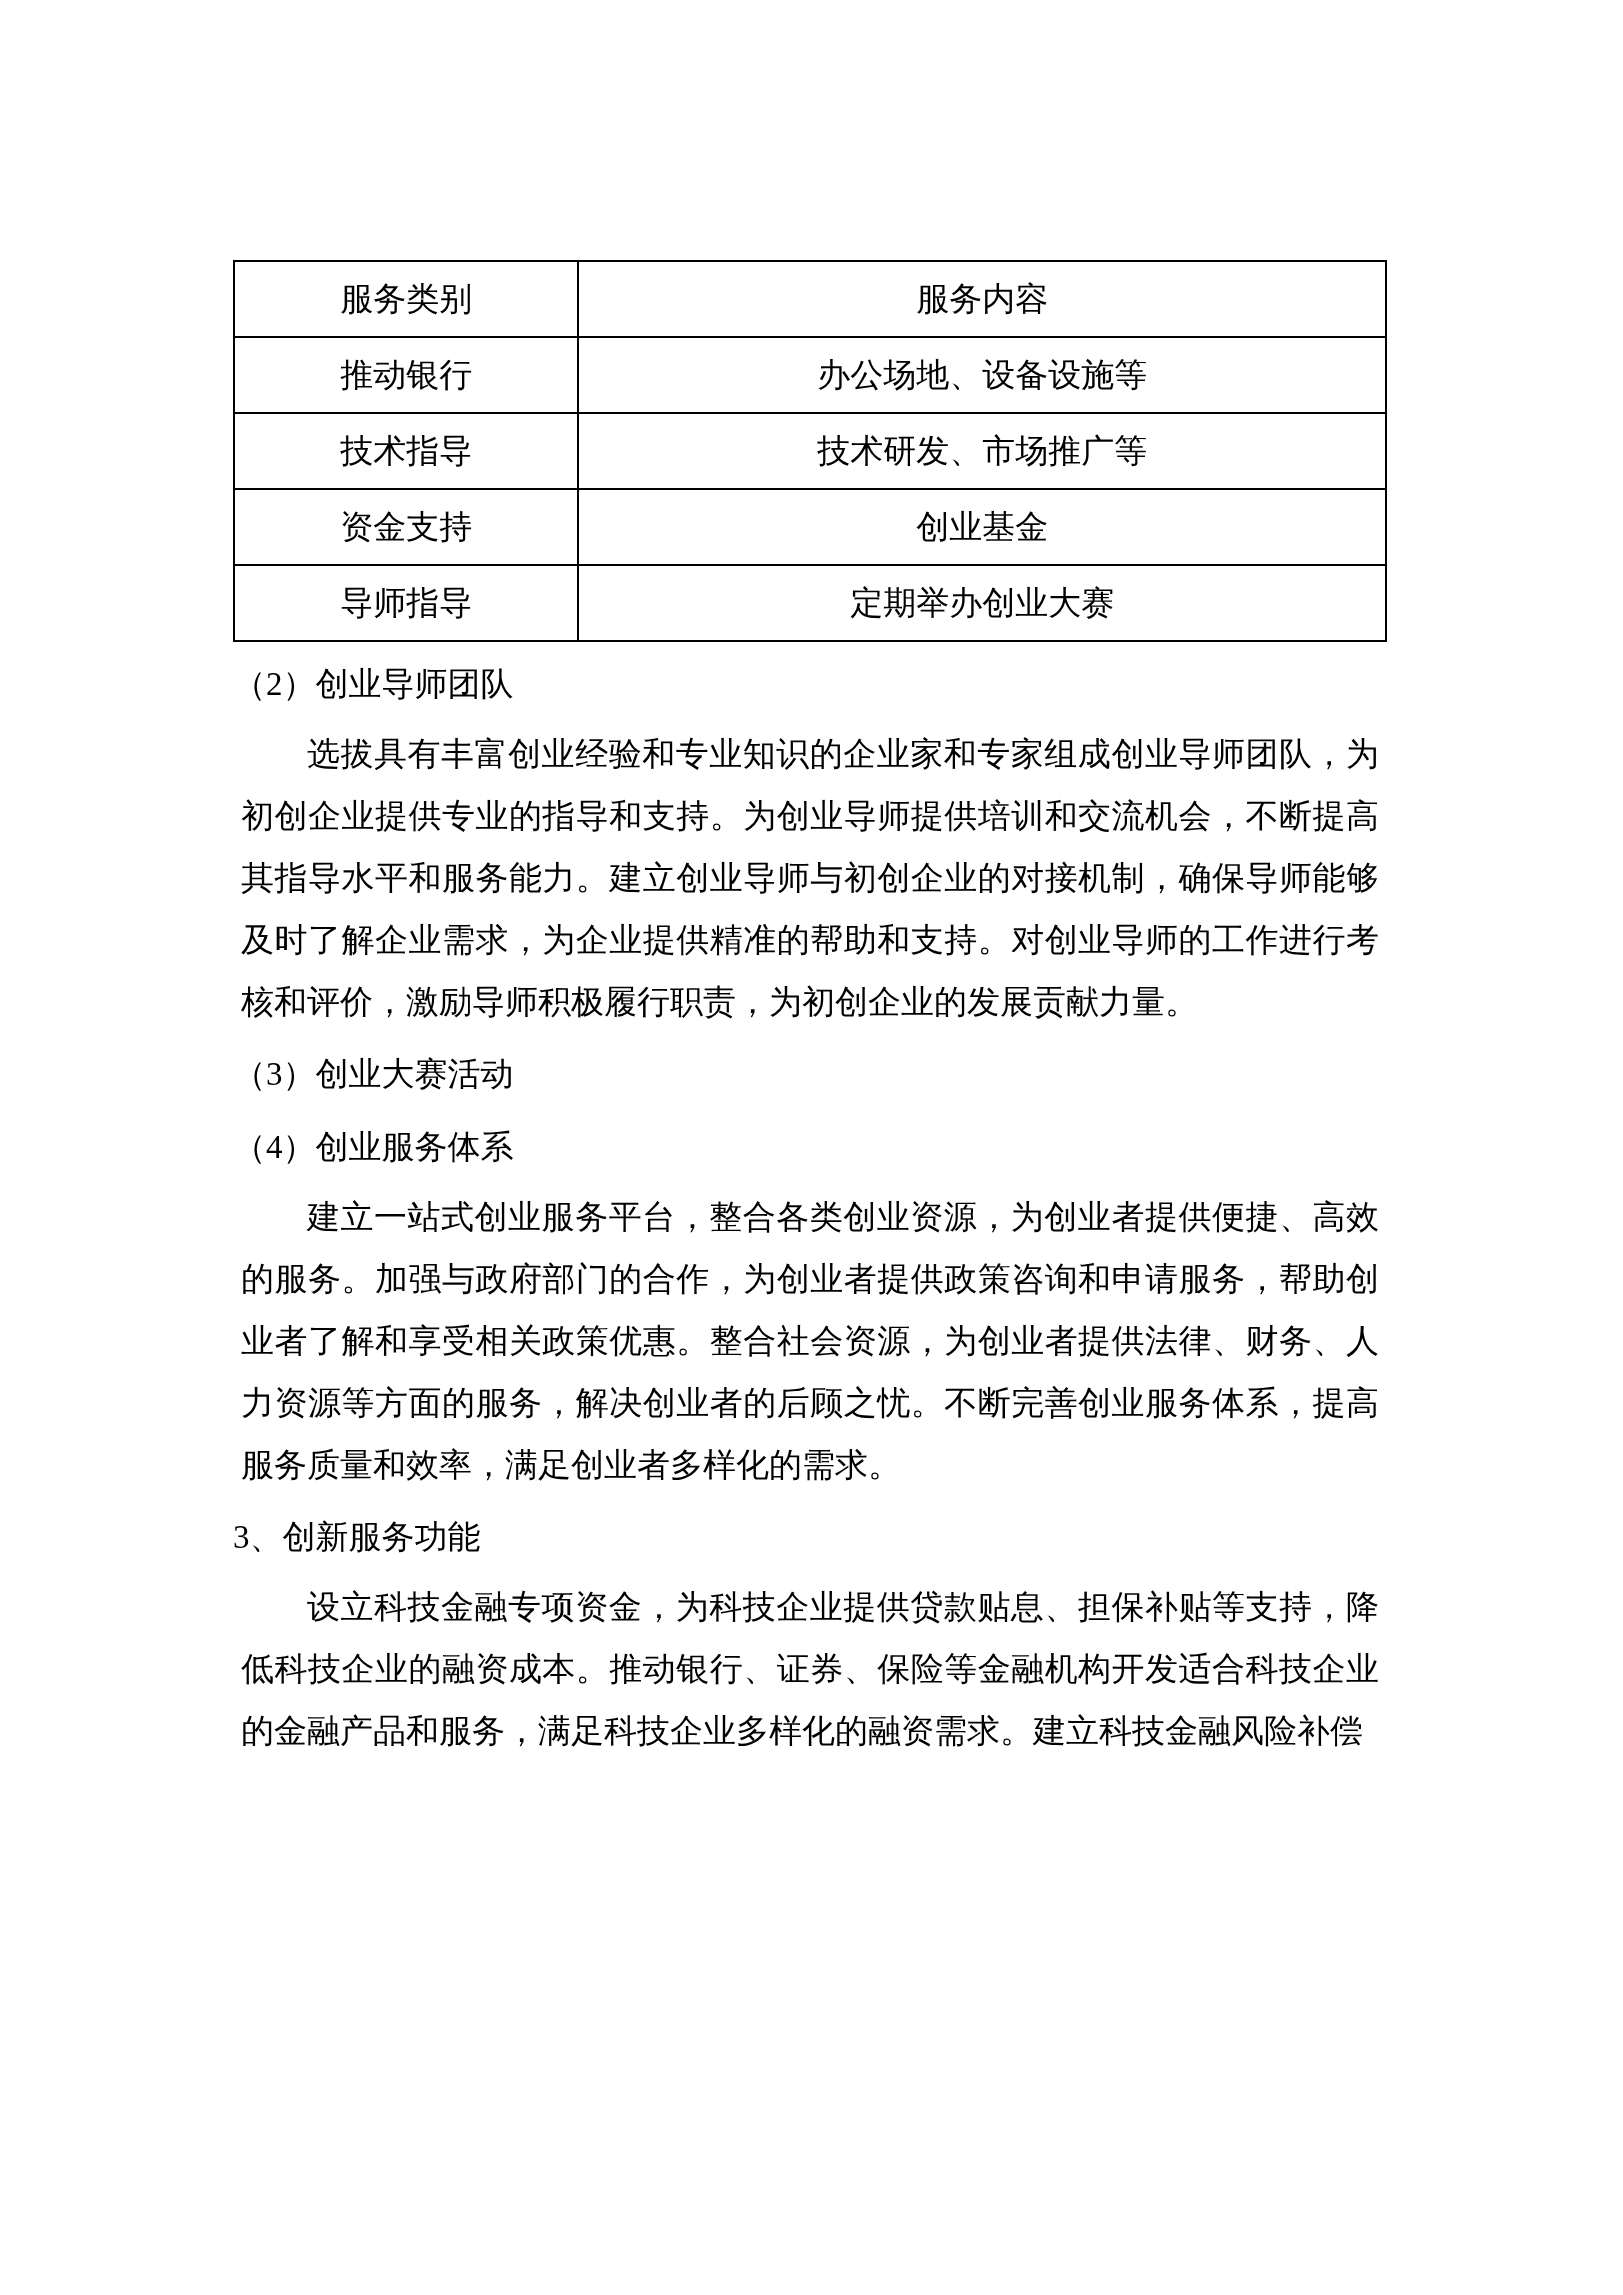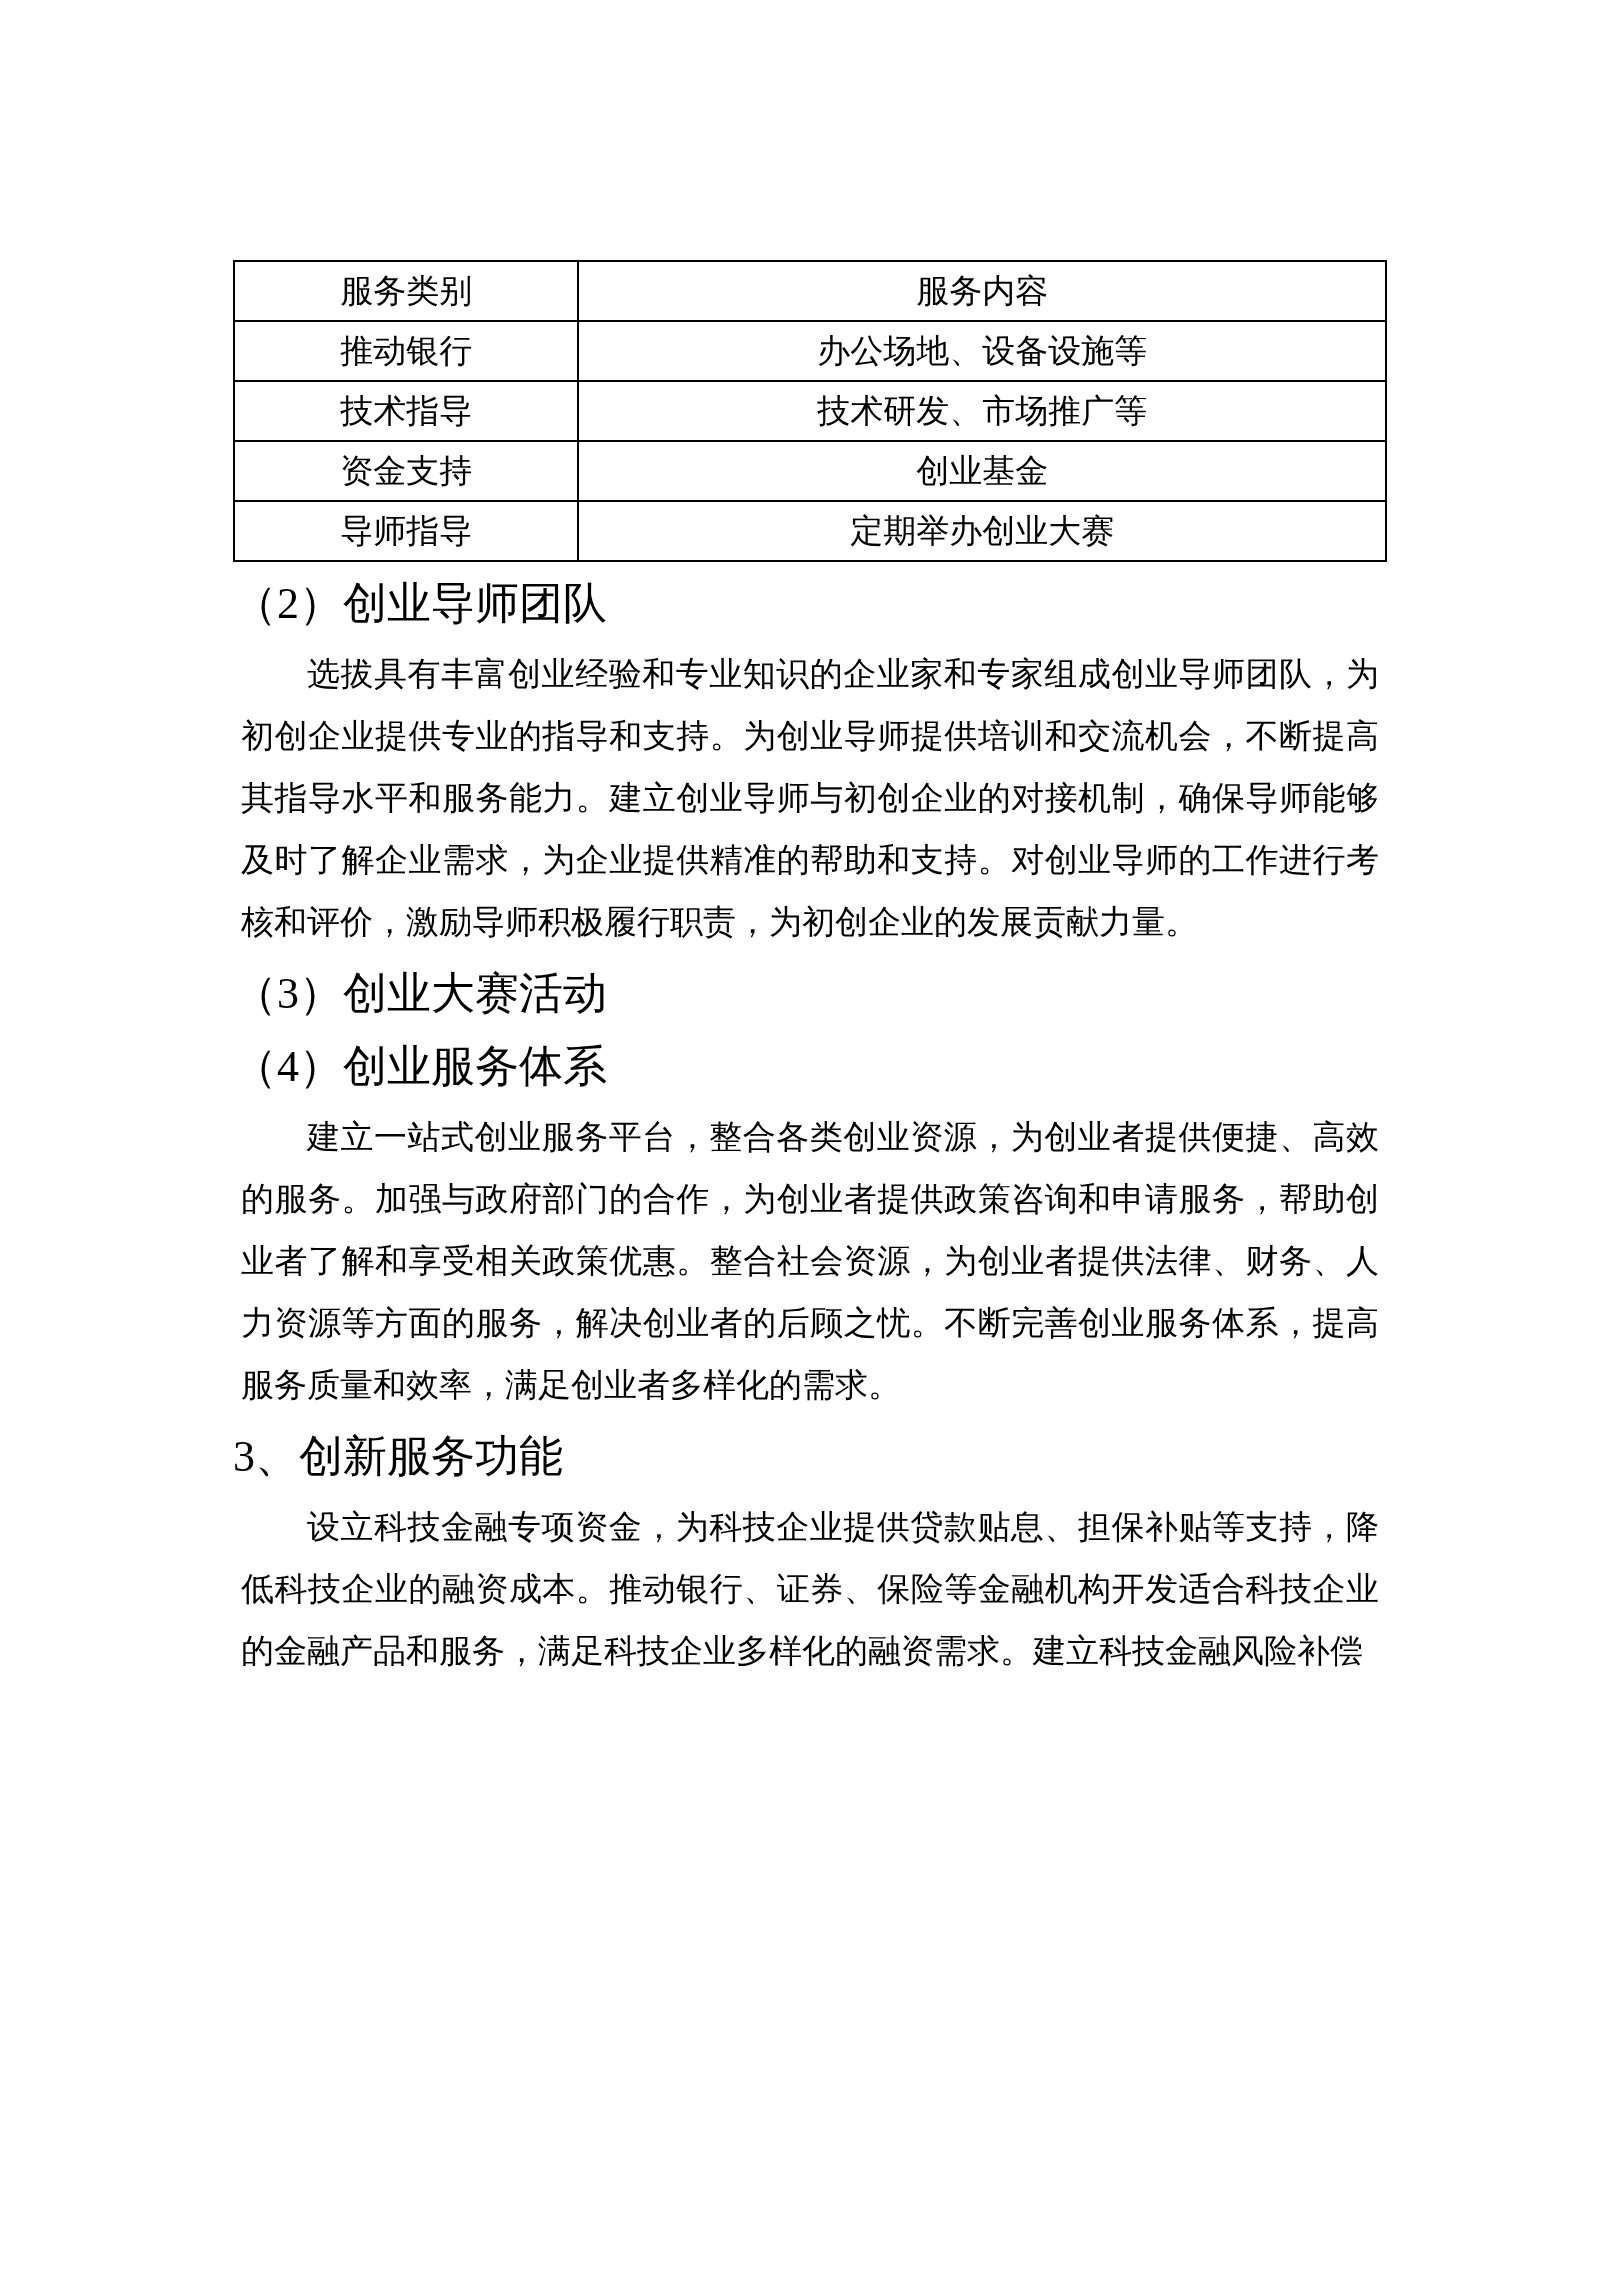--- a/index.html
+++ b/index.html
@@ -29,31 +29,31 @@
   }
   table.service-table col.c1 { width: 29.9%; }
   table.service-table col.c2 { width: 70.1%; }
   table.service-table td {
     border: 2px solid #000000;
     height: 58px;
     text-align: center;
     vertical-align: middle;
     font-size: 33px;
     line-height: 1;
-    padding: 0;
+    padding: 8px;
     overflow: hidden;
   }
   .sections {
     margin-top: 1.3px;
     font-size: 33px;
     line-height: 62px;
   }
   .heading {
     margin: 10.5px 0 5.2px 0;
-    font-size: 44px;
+    font-size: 33px;
     font-weight: normal;
     text-align: left;
     white-space: nowrap;
   }
   .para {
     margin: 8px;
     text-indent: 2em;
     text-align: justify;
     text-justify: inter-ideograph;
   }

